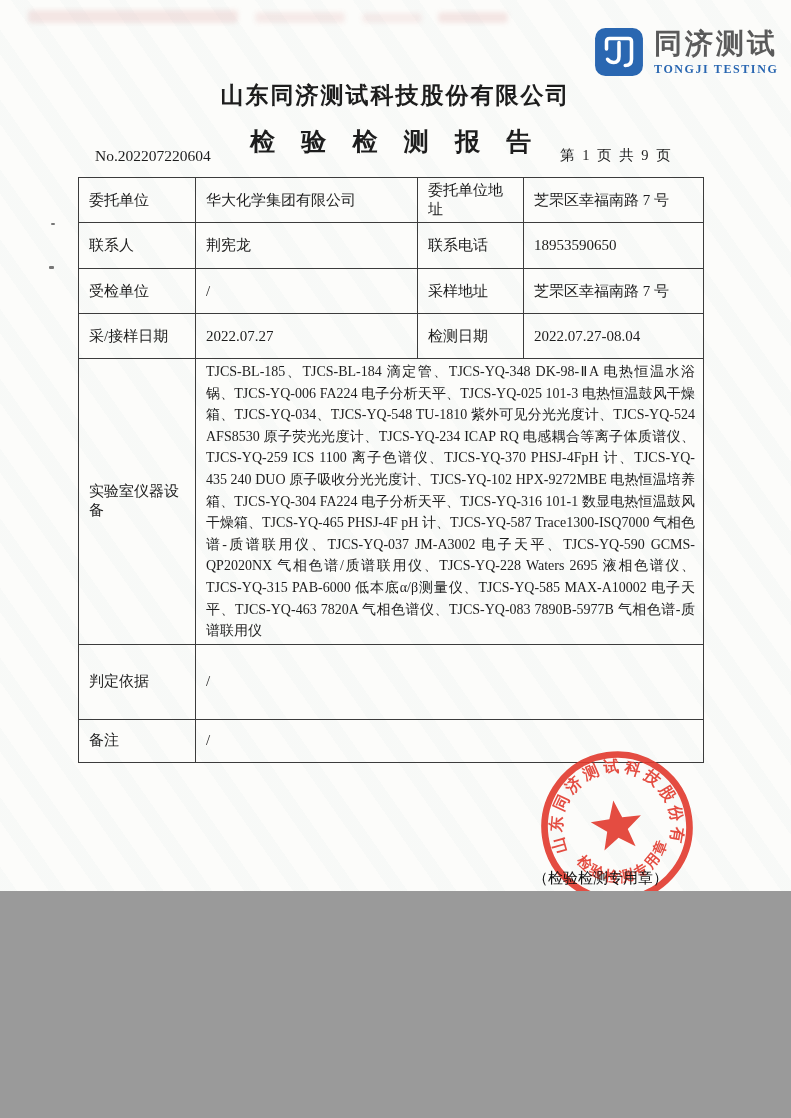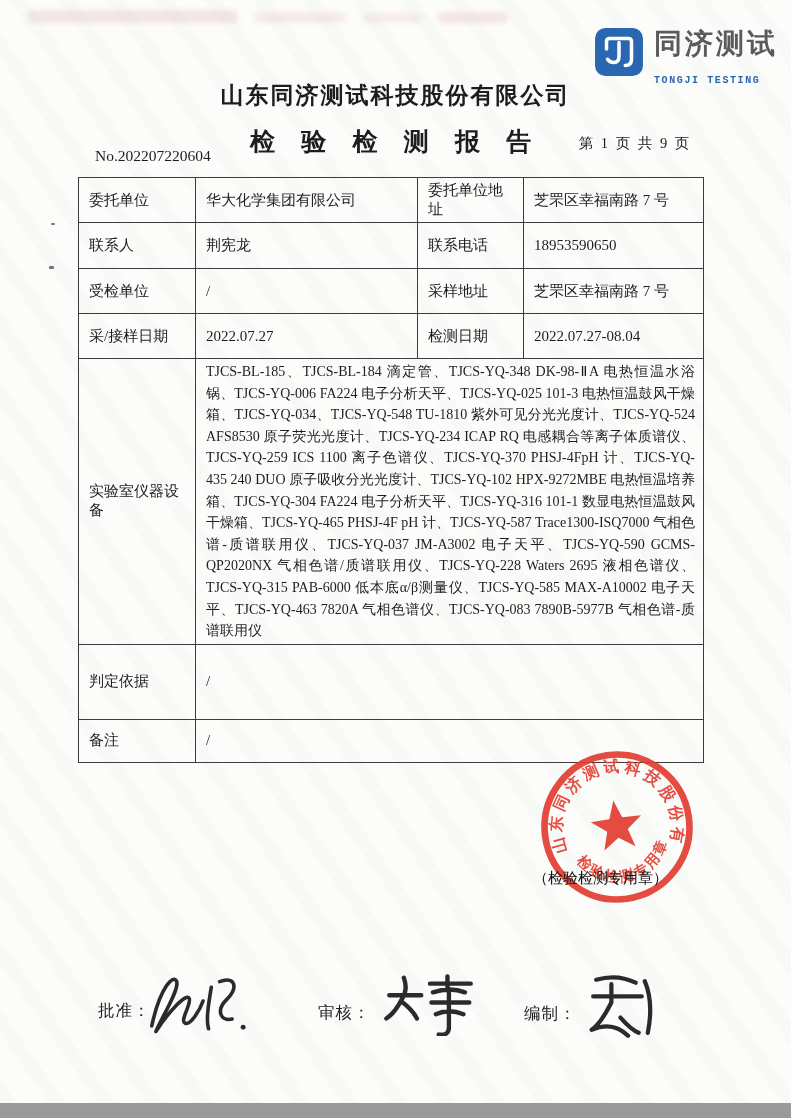--- a/index.html
+++ b/index.html
@@ -1,18 +1,18 @@
 <!DOCTYPE html>
 <html><head>
 <meta charset="utf-8">
 <style>
   html,body{margin:0;padding:0;background:#9a9a9a;}
   .page{
     position:relative;
-    width:791px;height:1103px;
+    width:791px;height:891px;
     margin:0 auto;
     background:#fcfcfa;
     overflow:hidden;
     font-family:"Liberation Serif","DejaVu Sans",serif;
     color:#1d1d1d;
   }
   
   .page::before{
     content:"";position:absolute;inset:0;
     background:repeating-linear-gradient(55deg, rgba(110,160,165,.03) 0 14px, rgba(255,255,255,0) 14px 40px);
@@ -20,27 +20,27 @@
   }
   
   .bleed{position:absolute;filter:blur(2.5px);background:rgba(205,120,118,.16);border-radius:4px;}
   .speck{position:absolute;background:#4a4a4a;border-radius:1px;opacity:.75;}
 
   
   .logo{position:absolute;top:27px;left:594px;display:flex;align-items:flex-start;}
   .logo-icon{width:50px;height:50px;flex:0 0 auto;}
   .logo-text{margin-left:10px;}
   .logo-cn{font-family:"Liberation Sans","DejaVu Sans",sans-serif;font-size:28px;letter-spacing:3px;color:#5a5a5a;font-weight:600;line-height:34px;}
-  .logo-en{font-family:Liberation Mono, monospace;font-size:10px;letter-spacing:1.6px;color:#2a67b1;font-weight:700;margin-top:14px;}
+  .logo-en{font-family:Liberation Serif, serif;font-size:12px;letter-spacing:1.6px;color:#2a67b1;font-weight:700;margin-top:1px;}
 
   
   .t-company{position:absolute;top:80px;left:0;width:100%;text-align:center;font-size:23px;font-weight:700;letter-spacing:2px;}
   .t-report{position:absolute;top:125px;left:0;width:100%;text-align:center;font-size:25px;font-weight:700;letter-spacing:10px;}
   .meta-no{position:absolute;top:147px;left:95px;font-size:15.5px;}
-  .meta-page{position:absolute;top:134px;left:560px;width:150px;text-align:center;font-size:14.5px;letter-spacing:2px;}
+  .meta-page{position:absolute;top:146px;left:560px;width:150px;text-align:left;font-size:14.5px;letter-spacing:2px;}
 
   
   table.info{
     position:absolute;top:177px;left:78px;
     width:625px;border-collapse:collapse;table-layout:fixed;
     font-size:15px;
   }
   table.info td{border:1.4px solid #3c3c3c;padding:2px 8px 2px 10px;vertical-align:middle;}
   td.lab{padding-left:11px;}
   td.val{padding-left:14px;}

